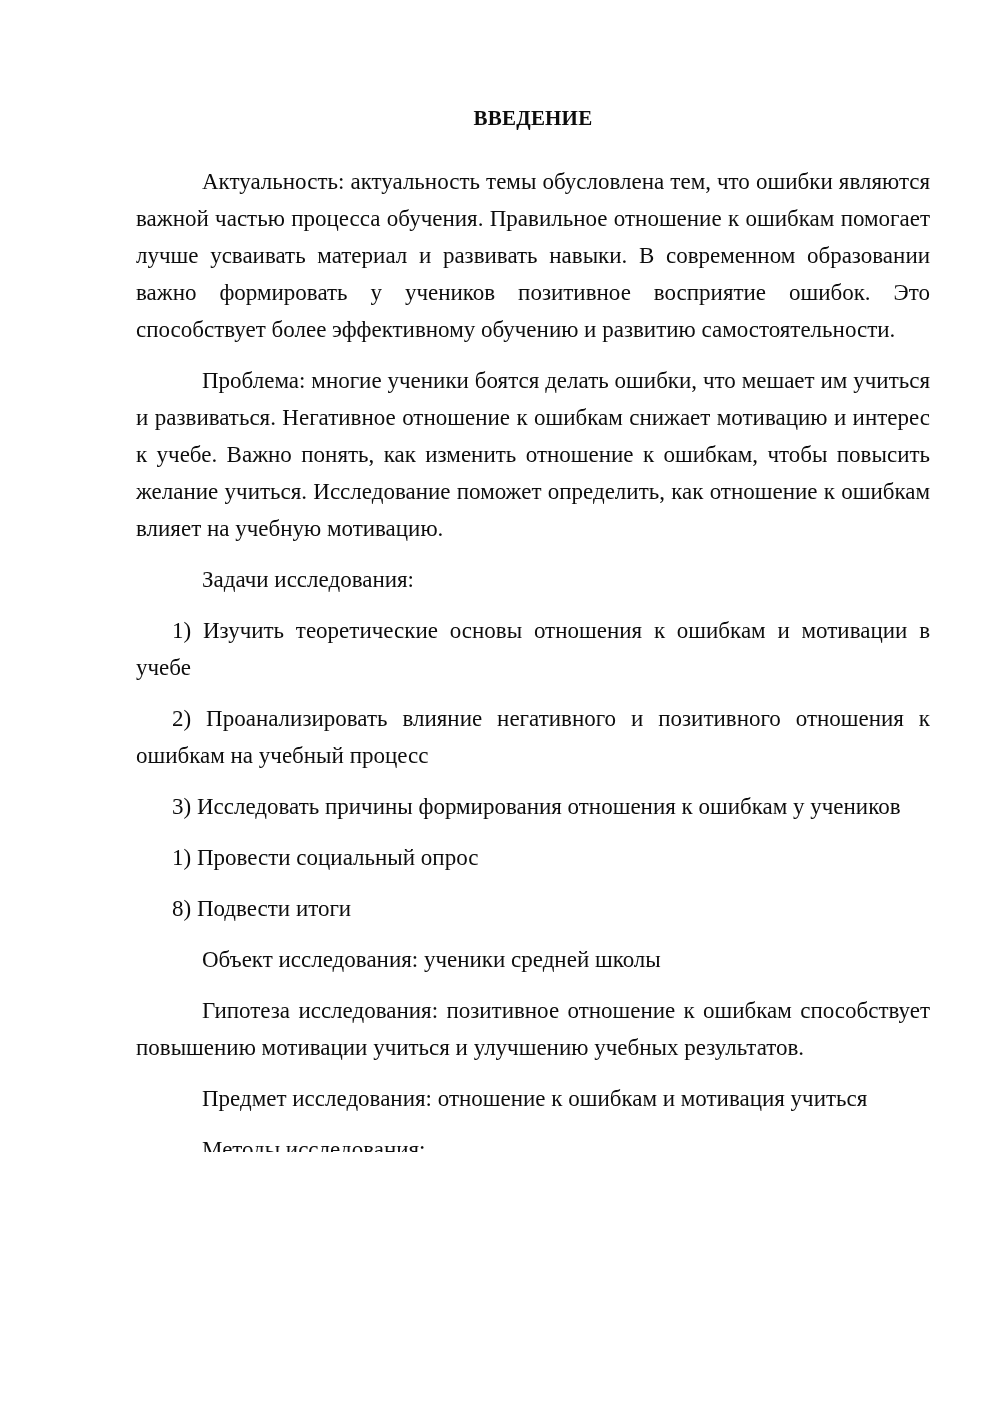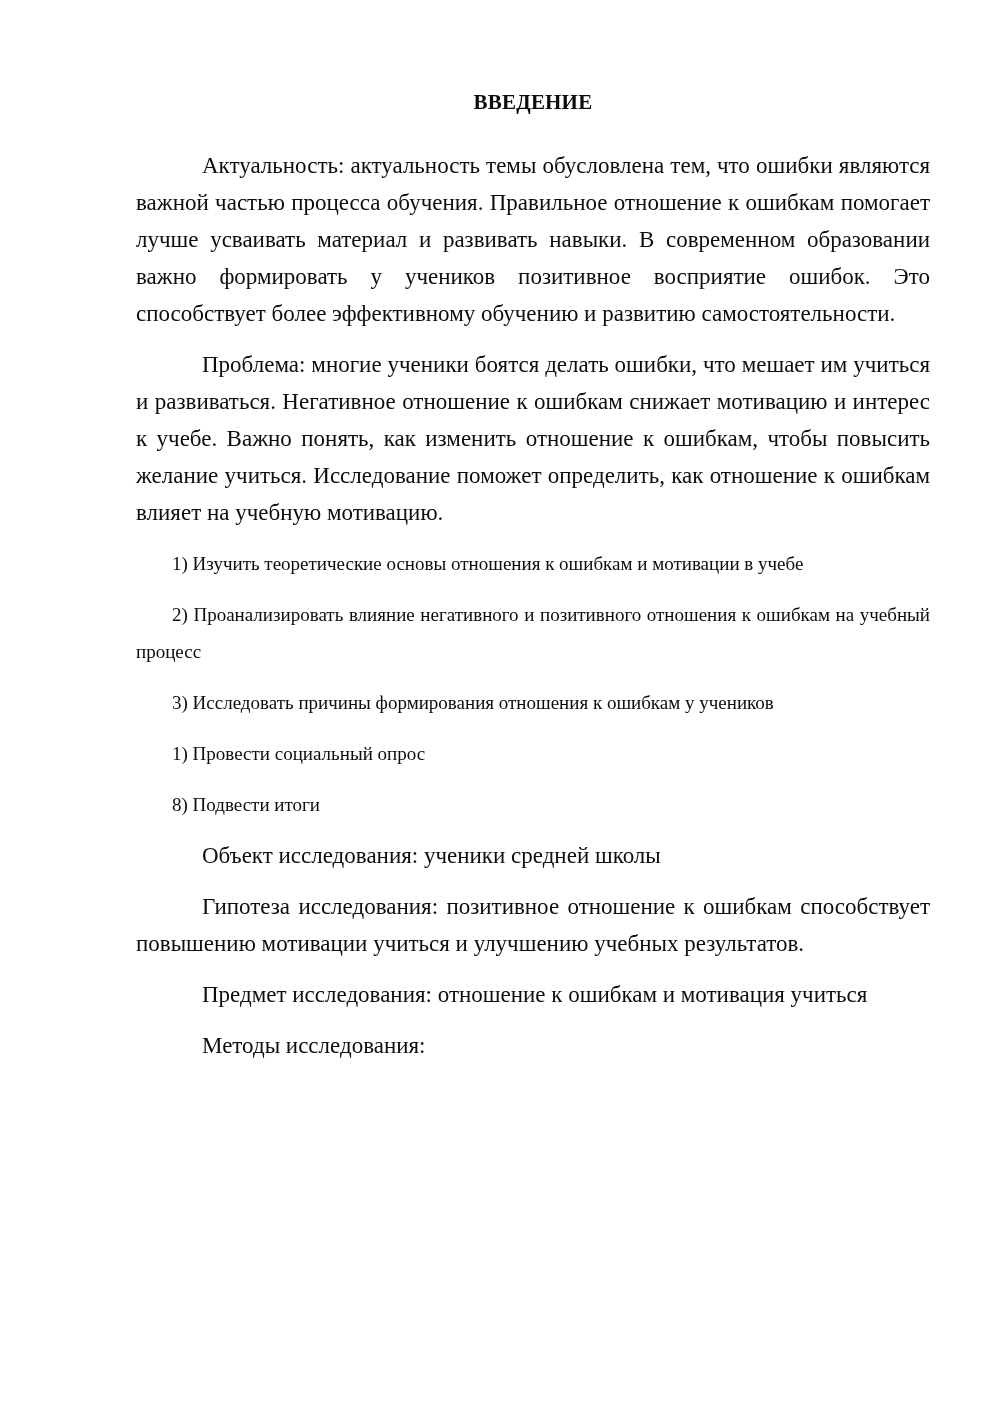--- a/index.html
+++ b/index.html
@@ -6,21 +6,21 @@
   html, body {
     margin: 0;
     padding: 0;
     background: #ffffff;
   }
 
   .page {
     position: relative;
     width: 1000px;
     height: 1136px;
-    margin: 0 auto;
+    margin: 16px auto;
     background: #ffffff;
     overflow: hidden;
     font-family: "Liberation Serif", "DejaVu Serif", serif;
     color: #0d0d0d;
     -webkit-font-smoothing: antialiased;
   }
 
   .content {
     position: absolute;
     left: 136px;
@@ -41,21 +41,21 @@
     font-size: 23px;
     line-height: 37px;
     text-align: justify;
     text-justify: inter-word;
     margin: 0 0 14px 0;
     text-indent: 66px;
     hyphens: none;
   }
 
   p.list-item {
-    font-size: 19px;
+    font-size: 23px;
     line-height: 37px;
     text-align: justify;
     text-justify: inter-word;
     margin: 0 0 14px 0;
     text-indent: 36px;
     hyphens: none;
   }
 
   .page-number {
     position: absolute;
@@ -76,20 +76,21 @@
 
   <div class="content">
 
     <h1 class="doc-title">ВВЕДЕНИЕ</h1>
 
     <p class="para">Актуальность: актуальность темы обусловлена тем, что ошибки являются важной частью процесса обучения. Правильное отношение к ошибкам помогает лучше усваивать материал и развивать навыки. В современном образовании важно формировать у учеников позитивное восприятие ошибок. Это способствует более эффективному обучению и развитию самостоятельности.</p>
 
     <p class="para">Проблема: многие ученики боятся делать ошибки, что мешает им учиться и развиваться. Негативное отношение к ошибкам снижает мотивацию и интерес к учебе. Важно понять, как изменить отношение к ошибкам, чтобы повысить желание учиться. Исследование поможет определить, как отношение к ошибкам влияет на учебную мотивацию.</p>
 
 
+    <p class="para">Задачи исследования:</p>
 
     <p class="list-item">1) Изучить теоретические основы отношения к ошибкам и мотивации в учебе</p>
 
     <p class="list-item">2) Проанализировать влияние негативного и позитивного отношения к ошибкам на учебный процесс</p>
 
     <p class="list-item">3) Исследовать причины формирования отношения к ошибкам у учеников</p>
 
     <p class="list-item">1) Провести социальный опрос</p>
 
     <p class="list-item">8) Подвести итоги</p>

